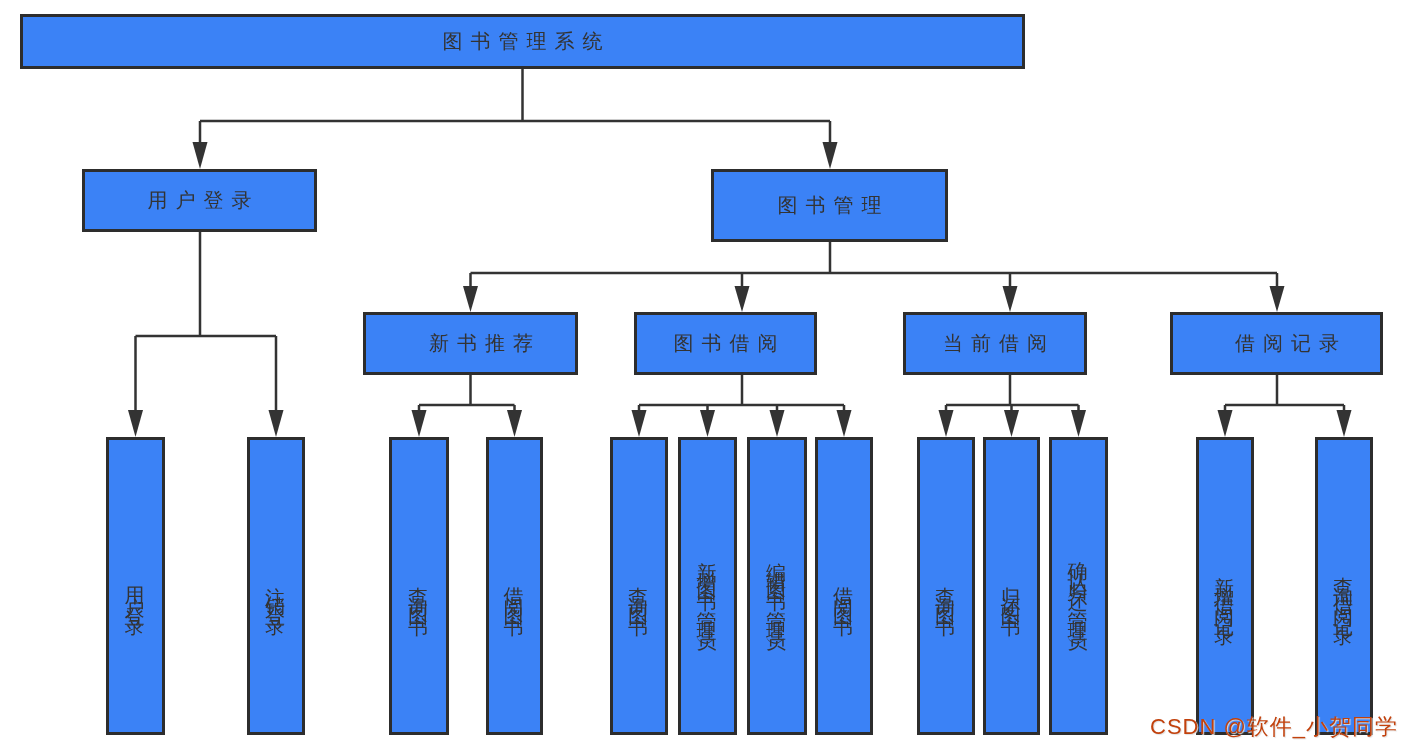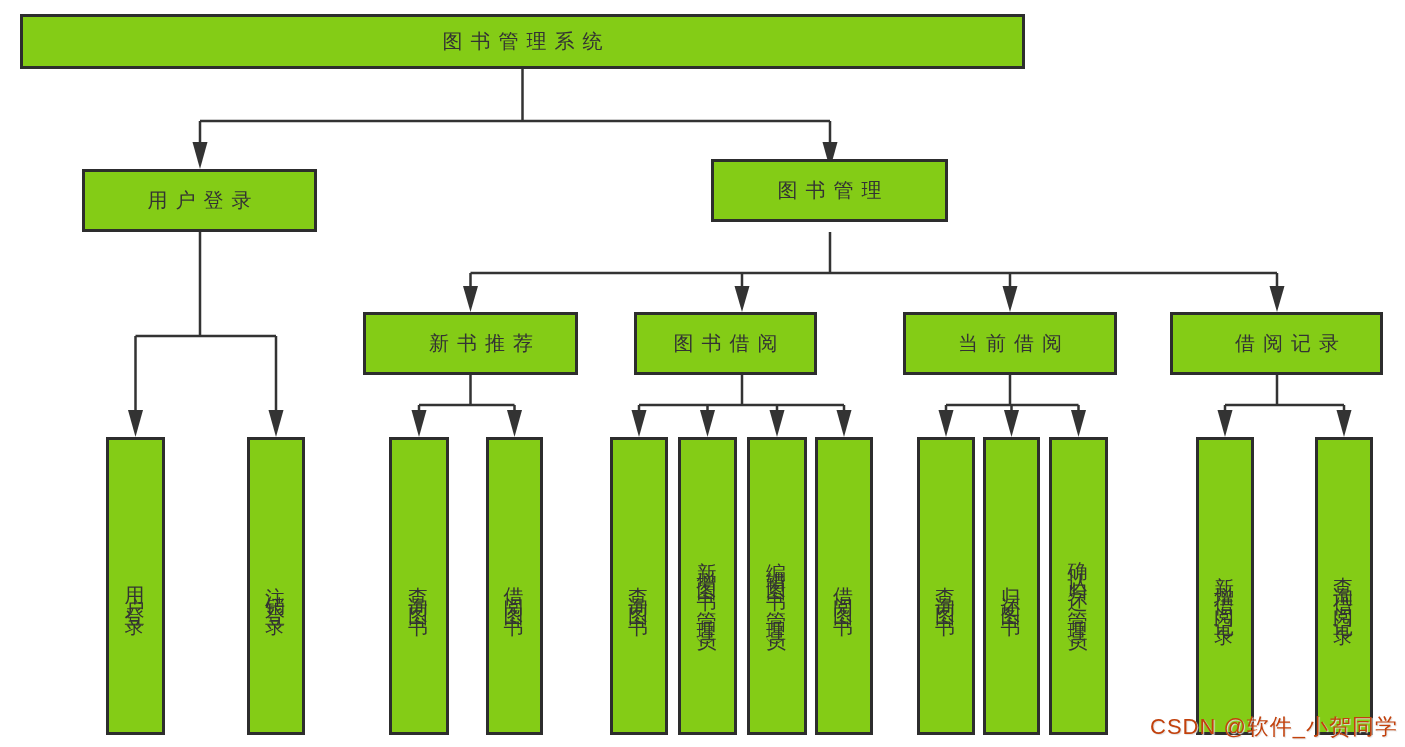--- a/index.html
+++ b/index.html
@@ -10,21 +10,21 @@
     font-family:"Liberation Sans","DejaVu Sans",sans-serif;
     overflow:hidden;
   }
   #connectors { position:absolute; left:0; top:0; width:1405px; height:747px; }
   #connectors path.line { stroke:#333333; stroke-width:2.5; fill:none; }
   #connectors path.arrow { fill:#333333; stroke:none; }
   .box {
     position:absolute;
     box-sizing:border-box;
     border:3px solid #2d2d2d;
-    background:#84cc16;
+    background:#3b82f6;
     color:#333333;
     display:flex;
     align-items:center;
     justify-content:center;
     z-index:2;
   }
   .hbox { font-size:20px; letter-spacing:8px; padding-left:8px; }
   .vbox {
     writing-mode:vertical-rl;
     font-size:20px;
@@ -97,31 +97,31 @@
     </g>
   </svg>
 
   <div class="box hbox" style="left:20px; top:14px; width:1005px; height:55px;">
     <span>图书管理系统</span>
   </div>
 
   <div class="box hbox" style="left:82px; top:169px; width:235px; height:63px;">
     <span>用户登录</span>
   </div>
-  <div class="box hbox" style="left:711px; top:159px; width:237px; height:63px;">
+  <div class="box hbox" style="left:711px; top:169px; width:237px; height:73px;">
     <span>图书管理</span>
   </div>
 
   <div class="box hbox" style="left:363px; top:312px; width:215px; height:63px;padding-left:29px;">
     <span>新书推荐</span>
   </div>
   <div class="box hbox" style="left:634px; top:312px; width:183px; height:63px;">
     <span>图书借阅</span>
   </div>
-  <div class="box hbox" style="left:903px; top:312px; width:214px; height:63px;text-align:center;">
+  <div class="box hbox" style="left:903px; top:312px; width:184px; height:63px;text-align:center;">
     <span>当前借阅</span>
   </div>
   <div class="box hbox" style="left:1170px; top:312px; width:213px; height:63px;padding-left:29px;">
     <span>借阅记录</span>
   </div>
 
   <div class="box vbox" style="left:106px; top:437px; width:59px; height:298px;">
     <span>用户登录</span>
   </div>
   <div class="box vbox" style="left:247px; top:437px; width:58px; height:298px;">

